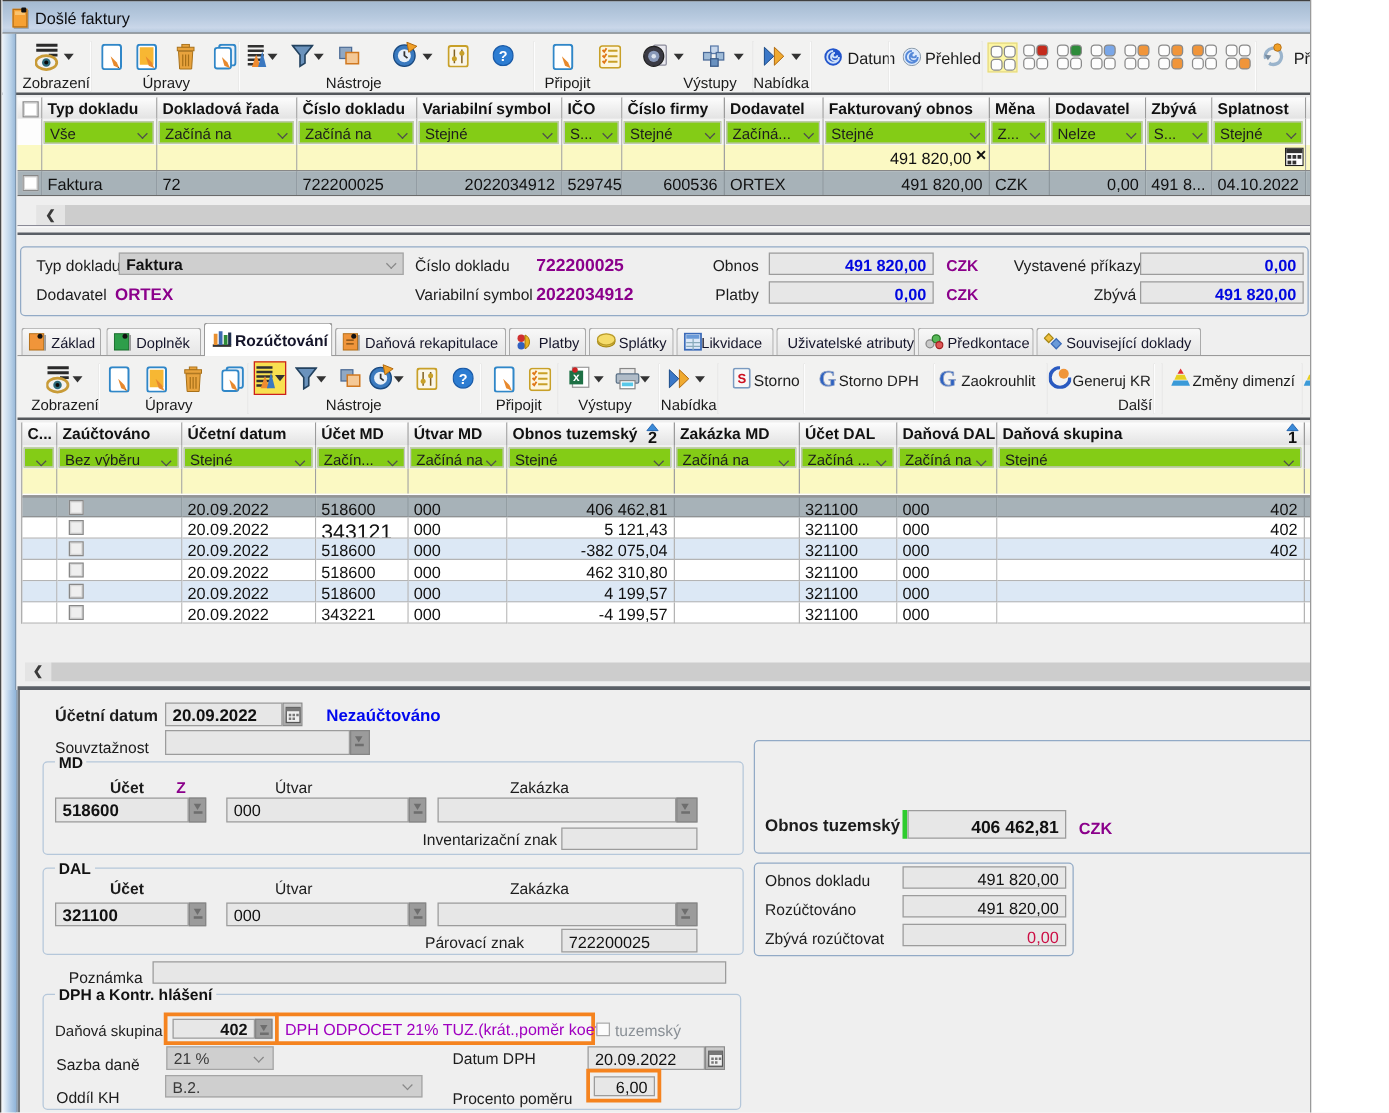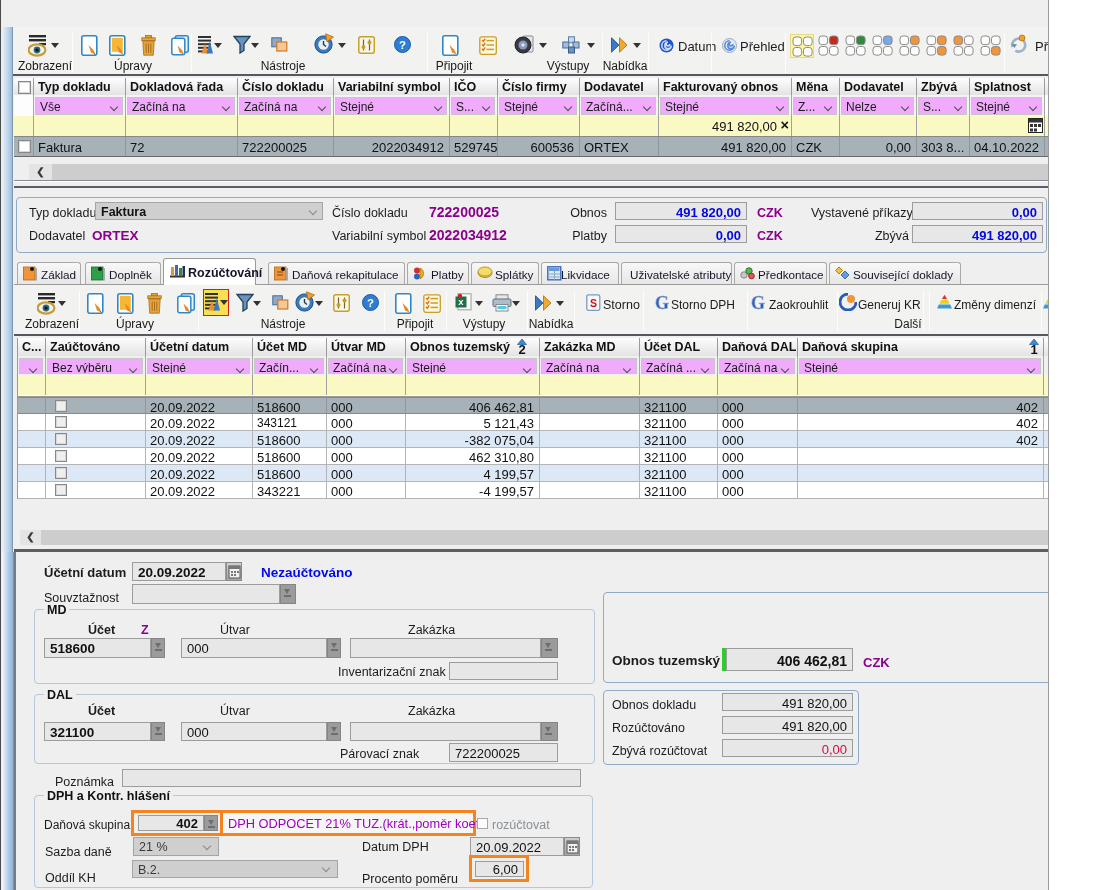--- a/index.html
+++ b/index.html
@@ -15,39 +15,45 @@
 .toolbar{background:#f2f2f1;}
 .tsep{position:absolute;width:1px;background:#b9b9b9;border-right:1px solid #fdfdfd;}
 .tlabel{position:absolute;top:auto;font-size:12px;color:#1a1a1a;text-align:center;}
 .icon{position:absolute;}
 .chev{position:absolute;width:6px;height:6px;border-right:1.6px solid #4d4d4d;border-bottom:1.6px solid #4d4d4d;transform:rotate(45deg);}
 .darr{position:absolute;width:0;height:0;border-left:4px solid transparent;border-right:4px solid transparent;border-top:5px solid #333;}
 
 .gcell{position:absolute;overflow:hidden;white-space:nowrap;}
 .ghead{background:linear-gradient(#fdfdfd,#e3e3e3);border-right:1px solid #9b9b9b;font-weight:bold;padding:2px 0 0 4px;font-size:12.5px;}
 .gfilt{background:#f0f0f0;border-right:1px solid #a8a8a8;}
-.drop{position:absolute;left:1px;right:2px;top:2px;bottom:1px;background:#f0abfc;border:1px solid #c6c6c6;color:#1c1c1c;padding:2px 0 0 4px;font-size:12px;overflow:hidden;}
+.drop{position:absolute;left:1px;right:2px;top:2px;bottom:1px;background:#84cc16;border:1px solid #c6c6c6;color:#1c1c1c;padding:2px 0 0 4px;font-size:12px;overflow:hidden;}
 .gyel{background:#fbf9c3;border-right:1px solid #a0a0a0;}
 .cbx{position:absolute;width:13px;height:13px;background:#fff;border:1px solid #888;box-shadow:inset 0 0 0 1px #d8d8d8;}
 
 .fld{position:absolute;background:#e7e7e7;border:1px solid #9c9c9c;font-size:13px;padding:2px 5px 0 5px;overflow:hidden;white-space:nowrap;}
 .fldr{text-align:right;}
 .combo{position:absolute;background:#cfcfcf;border:1px solid #a5a5a5;font-size:12.5px;padding:2px 5px 0 5px;overflow:hidden;white-space:nowrap;}
 .lbtn{position:absolute;background:#9b9b9b;border:1px solid #858585;}
 .lbtn:before{content:"";position:absolute;left:3px;top:4px;border-left:3.5px solid transparent;border-right:3.5px solid transparent;border-top:5px solid #6e6e6e;}
 .lbtn:after{content:"";position:absolute;left:3px;top:10px;width:7px;height:2px;background:#6e6e6e;}
 .calbtn{position:absolute;background:linear-gradient(#cecece,#a8a8a8);border:1px solid #8a8a8a;}
 .fset{position:absolute;border:1px solid #b5c7da;border-radius:4px;}
 .flab{position:absolute;background:#efefef;padding:0 3px;font-weight:bold;font-size:12.5px;}
 .bluebox{position:absolute;border:1px solid #92aac6;border-radius:4px;}
 .obox{position:absolute;border:3px solid #f5831f;}
 .lbl{position:absolute;font-size:12.5px;color:#1c1c1c;white-space:nowrap;}
 </style></head>
 <body>
 <div id="win">
+  <div id="title" class="abs">
+    <div class="abs" style="left:8px;top:6px;width:12px;height:15px;background:#f6a133;border:1px solid #b87016;box-shadow:1px 1px 0 #8d9aa8;"></div>
+    <div class="abs" style="left:10px;top:8px;width:8px;height:3px;background:#fac36e;"></div>
+    <div class="abs" style="left:15px;top:5px;width:4px;height:4px;background:#111;border-radius:1px;"></div>
+    <div class="abs" style="left:26px;top:6px;font-size:13px;color:#0d0d10;">Došlé faktury</div>
+  </div>
   <div id="toolbar1" class="abs toolbar" style="left:1px;top:27px;width:1047px;height:49px;border-bottom:2px solid #55585c;">
       <div class="icon" style="left:26px;top:7px;"><svg width="21" height="24">
           <rect x="1" y="1" width="17" height="2.4" fill="#2a2a2a"></rect>
           <rect x="1" y="5" width="17" height="2.4" fill="#2a2a2a"></rect>
           <rect x="11" y="9" width="7" height="2.2" fill="#2a2a2a"></rect>
           <ellipse cx="9" cy="16" rx="8.4" ry="5.6" fill="none" stroke="#c89b37" stroke-width="2.2"></ellipse>
           <circle cx="9" cy="16" r="3.4" fill="#2d6a7a"></circle>
           <circle cx="9" cy="16" r="1.6" fill="#0a0a0a"></circle>
         </svg></div>
       <div class="darr" style="left:49px;top:16px;"></div>
@@ -360,21 +366,21 @@
       <div class="gcell" style="left:658px;top:59px;width:133px;height:19px;background:#a7b2b8;border-right:1px solid #8d979d;">
         <div style="position:absolute;right:5px;top:3px;font-size:13px;">491 820,00</div>
       </div>
       <div class="gcell" style="left:791px;top:59px;width:48px;height:19px;background:#a7b2b8;border-right:1px solid #8d979d;">
         <div style="position:absolute;left:4px;top:3px;font-size:13px;">CZK</div>
       </div>
       <div class="gcell" style="left:839px;top:59px;width:77px;height:19px;background:#a7b2b8;border-right:1px solid #8d979d;">
         <div style="position:absolute;right:5px;top:3px;font-size:13px;">0,00</div>
       </div>
       <div class="gcell" style="left:916px;top:59px;width:53px;height:19px;background:#a7b2b8;border-right:1px solid #8d979d;">
-        <div style="position:absolute;left:4px;top:3px;font-size:13px;">303 8...</div>
+        <div style="position:absolute;left:4px;top:3px;font-size:13px;">491 8...</div>
       </div>
       <div class="gcell" style="left:969px;top:59px;width:75px;height:19px;background:#a7b2b8;border-right:1px solid #8d979d;">
         <div style="position:absolute;left:4px;top:3px;font-size:13px;">04.10.2022</div>
       </div>
       <div class="gcell" style="left:1044px;top:59px;width:5px;height:19px;background:#a7b2b8;border-right:1px solid #8d979d;">
         <div style="position:absolute;left:4px;top:3px;font-size:13px;"></div>
       </div>
       <div class="abs" style="left:13px;top:78px;width:1036px;height:1px;background:#6a6a6a;"></div>
     </div>
   <div id="scroll1" class="abs" style="left:13px;top:157px;width:1035px;height:25px;background:#efefef;">
@@ -418,21 +424,21 @@
       </div>
     <div class="abs" style="left:71px;top:4px;width:76px;height:22px;background:linear-gradient(#f8f8f8,#e6e6e6);border:1px solid #aaa;border-bottom:none;border-radius:3px 3px 0 0;">
         <div class="abs" style="left:5px;top:3px;"><svg width="14" height="15">
             <rect x="0.5" y="1" width="11.5" height="13" fill="#2e9e4a" stroke="#156a28" stroke-width="0.8"></rect>
             <rect x="1" y="1.5" width="10.5" height="3" fill="#2e9e4a" opacity="0.6"></rect>
             <circle cx="9" cy="3" r="2" fill="#111"></circle>
             <rect x="12.3" y="2" width="1.5" height="12.5" fill="#9a9a9a"></rect>
           </svg></div>
         <div class="abs" style="left:23px;font-size:11.7px;top:5px;color:#15152a;white-space:nowrap;">Doplněk</div>
       </div>
-    <div class="abs" style="left:149px;top:0;width:93px;height:27px;background:#fff;border:1px solid #9a9a9a;border-bottom:none;border-radius:3px 3px 0 0;z-index:3;">
+    <div class="abs" style="left:149px;top:0;width:103px;height:27px;background:#fff;border:1px solid #9a9a9a;border-bottom:none;border-radius:3px 3px 0 0;z-index:3;">
         <div class="abs" style="left:6px;top:4px;"><svg width="16" height="15">
             <rect x="0" y="12.5" width="15" height="2" fill="#333"></rect>
             <rect x="1" y="4" width="3" height="9" fill="#e89030"></rect>
             <rect x="5" y="2" width="3" height="11" fill="#3b6ab0"></rect>
             <rect x="9" y="5" width="3" height="8" fill="#2e8b3a"></rect>
             <rect x="12.5" y="3" width="2.5" height="10" fill="#203050"></rect>
           </svg></div>
         <div class="abs" style="left:24px;font-weight:bold;font-size:12.5px;top:7px;color:#15152a;white-space:nowrap;">Rozúčtování</div>
       </div>
     <div class="abs" style="left:254px;top:4px;width:137px;height:22px;background:linear-gradient(#f8f8f8,#e6e6e6);border:1px solid #aaa;border-bottom:none;border-radius:3px 3px 0 0;">
@@ -742,21 +748,21 @@
       </div>
       <div class="gcell" style="left:1030px;top:59px;width:6px;height:17px;background:#a7b2b8;border-right:1px solid #8d979d;border-bottom:1px solid #888;border-top:1px solid #888;"></div>
       <div class="gcell" style="left:4px;top:76px;width:28px;height:17px;background:#ffffff;border-right:1px solid #b4b4b4;border-bottom:1px solid #b4b4b4;"></div>
       <div class="gcell" style="left:32px;top:76px;width:100px;height:17px;background:#ffffff;border-right:1px solid #b4b4b4;border-bottom:1px solid #b4b4b4;">
         <div class="cbx" style="left:9px;top:2px;width:12px;height:12px;background:#efefef;"></div>
       </div>
       <div class="gcell" style="left:132px;top:76px;width:107px;height:17px;background:#ffffff;border-right:1px solid #b4b4b4;border-bottom:1px solid #b4b4b4;">
         <div style="position:absolute;left:4px;top:2px;font-size:13px;">20.09.2022</div>
       </div>
       <div class="gcell" style="left:239px;top:76px;width:74px;height:17px;background:#ffffff;border-right:1px solid #b4b4b4;border-bottom:1px solid #b4b4b4;">
-        <div style="position:absolute;left:4px;top:2px;font-size:12px;">343121</div>
+        <div style="position:absolute;left:4px;top:2px;font-size:17px;">343121</div>
       </div>
       <div class="gcell" style="left:313px;top:76px;width:79px;height:17px;background:#ffffff;border-right:1px solid #b4b4b4;border-bottom:1px solid #b4b4b4;">
         <div style="position:absolute;left:4px;top:2px;font-size:13px;">000</div>
       </div>
       <div class="gcell" style="left:392px;top:76px;width:134px;height:17px;background:#ffffff;border-right:1px solid #b4b4b4;border-bottom:1px solid #b4b4b4;">
         <div style="position:absolute;right:5px;top:2px;font-size:13px;">5 121,43</div>
       </div>
       <div class="gcell" style="left:526px;top:76px;width:100px;height:17px;background:#ffffff;border-right:1px solid #b4b4b4;border-bottom:1px solid #b4b4b4;"></div>
       <div class="gcell" style="left:626px;top:76px;width:78px;height:17px;background:#ffffff;border-right:1px solid #b4b4b4;border-bottom:1px solid #b4b4b4;">
         <div style="position:absolute;left:4px;top:2px;font-size:13px;">321100</div>
@@ -933,21 +939,21 @@
     <div class="fset" style="left:20px;top:243px;width:559px;height:93px;border-bottom:1px solid #b5c7da;"></div>
     <div class="flab" style="left:30px;top:237px;">DPH a Kontr. hlášení</div>
     <div class="lbl" style="left:30px;top:266px;font-size:12px;">Daňová skupina</div>
     <div class="obox" style="left:117px;top:258px;width:92px;height:26px;"></div>
     <div class="fld fldr b" style="left:124px;top:263px;width:66px;height:16px;font-size:13px;padding-top:0;">402</div>
     <div class="lbtn" style="left:190px;top:263px;width:14px;height:16px;"></div>
     <div class="obox" style="left:206px;top:258px;width:256px;height:26px;background:#f6f6f6;">
         <div style="position:absolute;left:5px;top:3px;font-size:12.8px;color:#a000c0;white-space:nowrap;">DPH ODPOCET 21% TUZ.(krát.,poměr koef</div>
       </div>
     <div class="abs" style="left:463px;top:266px;width:11px;height:11px;background:#fcfcfc;border:1px solid #a8a8a8;"></div>
-    <div class="lbl" style="left:478px;top:266px;color:#8a9096;">rozúčtovat</div>
+    <div class="lbl" style="left:478px;top:266px;color:#8a9096;">tuzemský</div>
     <div class="lbl" style="left:31px;top:293px;">Sazba daně</div>
     <div class="combo" style="left:119px;top:285px;width:86px;height:19px;color:#3a3a3a;">21 %<div class="chev" style="right:8px;top:5px;border-color:#888;"></div></div>
     <div class="lbl" style="left:348px;top:288px;">Datum DPH</div>
     <div class="fld" style="left:456px;top:285px;width:94px;height:19px;font-size:13px;">20.09.2022</div>
     <div class="calbtn" style="left:550px;top:285px;width:16px;height:19px;"><svg width="14" height="17" style="margin:1px 0 0 0.5px;">
           <rect x="1" y="2" width="11" height="12" fill="#f0f0f0" stroke="#555"></rect>
           <rect x="1" y="2" width="11" height="3" fill="#777"></rect>
           <g fill="#777">
             <rect x="3" y="7" width="2" height="2"></rect>
             <rect x="6" y="7" width="2" height="2"></rect>

